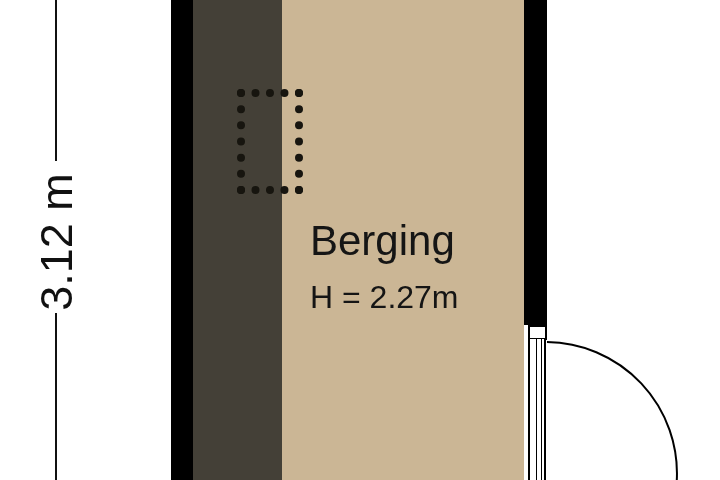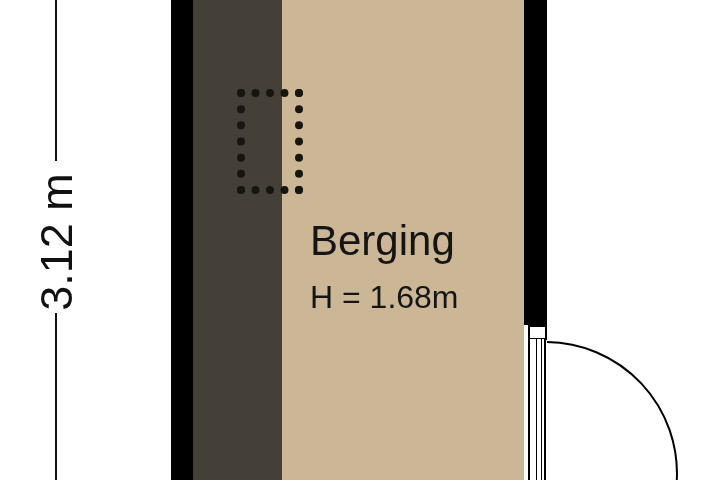--- a/index.html
+++ b/index.html
@@ -66,21 +66,21 @@
   <div class="abs dim-label">3.12 m</div>
 
   <div class="abs wall-left"></div>
   <div class="abs zone-dark"></div>
   <div class="abs zone-tan"></div>
   <div class="abs wall-right"></div>
 
   <div class="abs dashed-rect"></div>
 
   <div class="abs room-name">Berging</div>
-  <div class="abs room-height">H = 1.68m</div>
+  <div class="abs room-height">H = 2.27m</div>
 
   <div class="abs door-jamb"></div>
   <div class="abs door-leaf">
     <div class="leaf-line l1"></div>
     <div class="leaf-line l2"></div>
   </div>
   <svg class="abs door-arc-svg" viewBox="0 0 720 480" xmlns="http://www.w3.org/2000/svg">
     <path d="M 547 342 A 131.5 131.5 0 0 1 676.8 480" fill="none" stroke="#000" stroke-width="2"></path>
   </svg>
 

